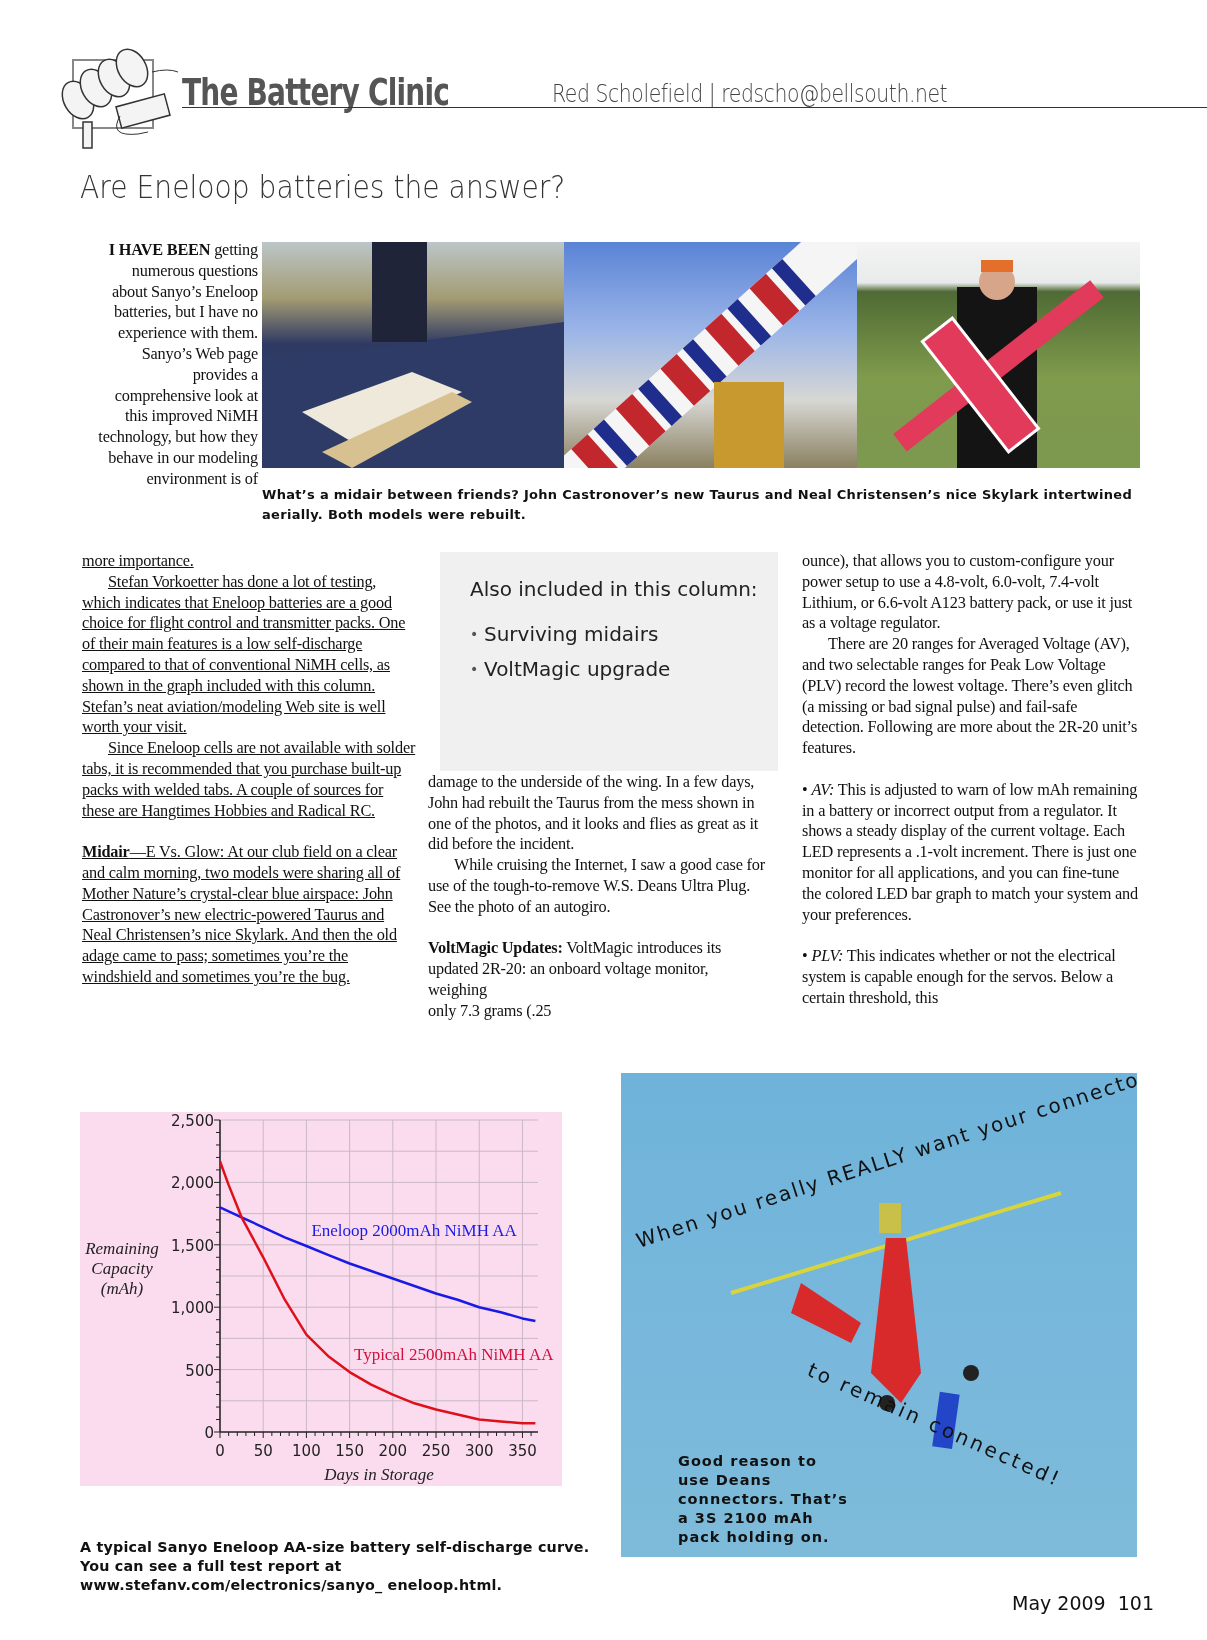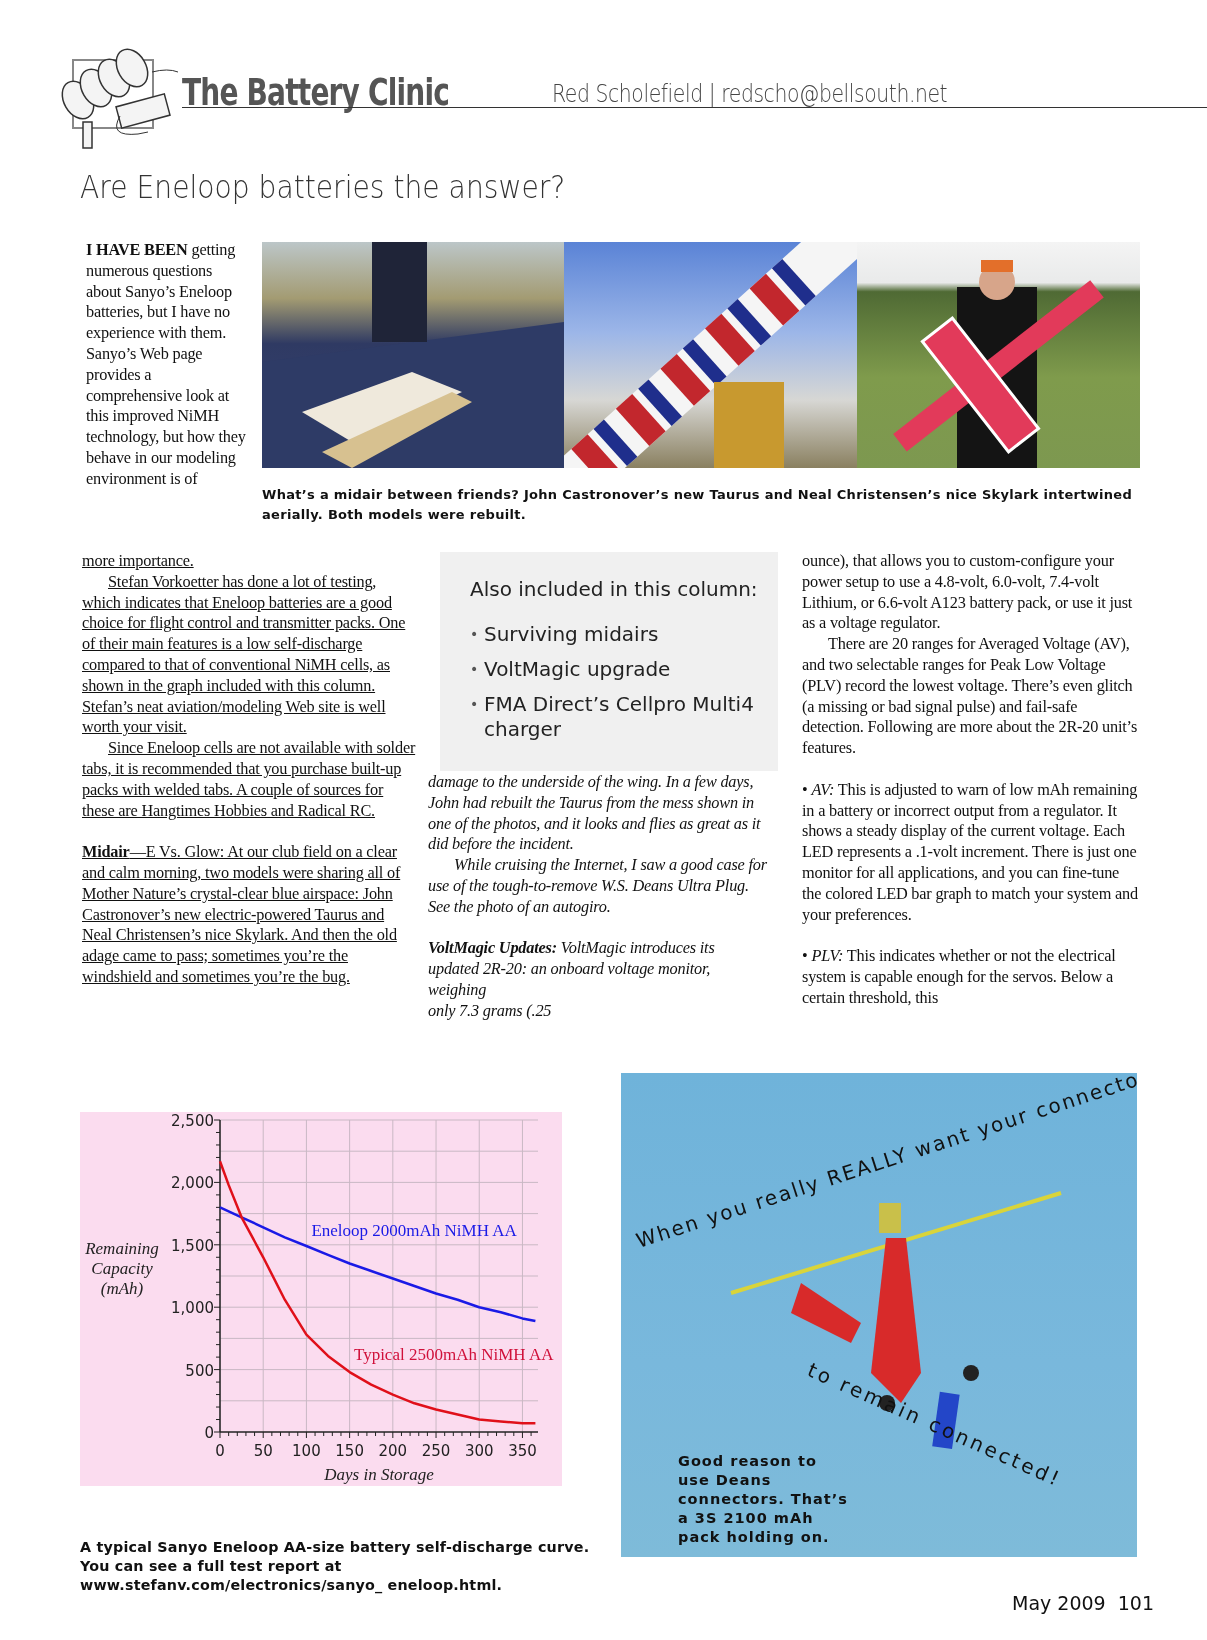--- a/index.html
+++ b/index.html
@@ -9,23 +9,23 @@
   
   #logo{left:48px;top:42px;width:140px;height:110px;}
   #clinic-title{left:182px;top:70px;font-family:"DejaVu Sans Condensed","DejaVu Sans",sans-serif;font-weight:bold;font-size:38px;color:#555;letter-spacing:-1px;transform:scaleX(0.82);transform-origin:left top;white-space:nowrap;}
   #byline{left:552px;top:80px;font-family:"DejaVu Sans","Liberation Sans",sans-serif;font-size:24px;font-weight:300;color:#444;transform:scaleX(0.85);transform-origin:left top;white-space:nowrap;letter-spacing:-0.5px;}
   #header-rule{left:182px;top:107px;width:1025px;height:1px;background:#333;}
   #article-title{left:80px;top:168px;font-family:"DejaVu Sans","Liberation Sans",sans-serif;font-size:32px;font-weight:300;color:#333;transform:scaleX(0.88);transform-origin:left top;white-space:nowrap;}
   .body-text{font-size:16.3px;line-height:20.8px;letter-spacing:-0.2px;}
   .body-text p{margin:0;}
   .indent{text-indent:26px;}
   .gap{height:20.8px;}
-  #col1a{left:86px;top:240px;width:160px;}
+  #col1a{left:98px;top:240px;width:160px;text-align:right;}
   #col1b{left:82px;top:551px;width:335px;text-decoration:underline;}
-  #col2{left:428px;top:772px;width:340px;font-style:italic;}
+  #col2{left:428px;top:772px;width:340px;}
   #col3{left:802px;top:551px;width:340px;}
   
   #photos{left:262px;top:242px;width:878px;height:226px;display:flex;}
   .photo{height:100%;position:relative;overflow:hidden;}
   #photo-1{width:302px;background:linear-gradient(180deg,#bcc6c8 0%,#a39b72 25%,#2f3a63 45%,#344070 80%,#c9b48a 100%);}
   #photo-2{width:293px;background:linear-gradient(180deg,#5a83d6 0%,#9cb6e8 40%,#d7d7d4 70%,#8a8060 100%);}
   #photo-3{width:283px;background:linear-gradient(180deg,#f4f4f4 0%,#e9eaea 18%,#4f6a34 22%,#7f9b4c 60%,#7d9850 100%);}
   #photo-caption{left:262px;top:485px;width:880px;font-size:13px;line-height:20px;font-weight:bold;letter-spacing:0.3px;}
   
   #also-box{left:440px;top:552px;width:338px;height:219px;background:#f0f0f0;}
@@ -120,21 +120,20 @@
       </svg>
   </div>
 </div>
 <div id="photo-caption" class="abs sans">What’s a midair between friends? John Castronover’s new Taurus and Neal Christensen’s nice Skylark intertwined aerially. Both models were rebuilt.</div>
 
 <div id="also-box" class="abs"></div>
 <div id="also-title" class="abs sans">Also included in this column:</div>
 <ul id="also-list" class="abs sans">
   <li><span class="bullet">•</span><span>Surviving midairs</span></li>
   <li><span class="bullet">•</span><span>VoltMagic upgrade</span></li>
-  <li><span class="bullet">•</span><span>FMA Direct’s Cellpro Multi4 charger</span></li>
 </ul>
 
 <div id="col2" class="abs body-text">
   <p>damage to the underside of the wing. In a few days, John had rebuilt the Taurus from the mess shown in one of the photos, and it looks and flies as great as it did before the incident.</p>
   <p class="indent">While cruising the Internet, I saw a good case for use of the tough-to-remove W.S. Deans Ultra Plug. See the photo of an autogiro.</p>
   <div class="gap"></div>
   <p style="width:335px"><b>VoltMagic Updates:</b><span> VoltMagic introduces its updated 2R-20: an onboard voltage monitor, weighing</span></p>
   <p>only 7.3 grams (.25</p>
 </div>
 

